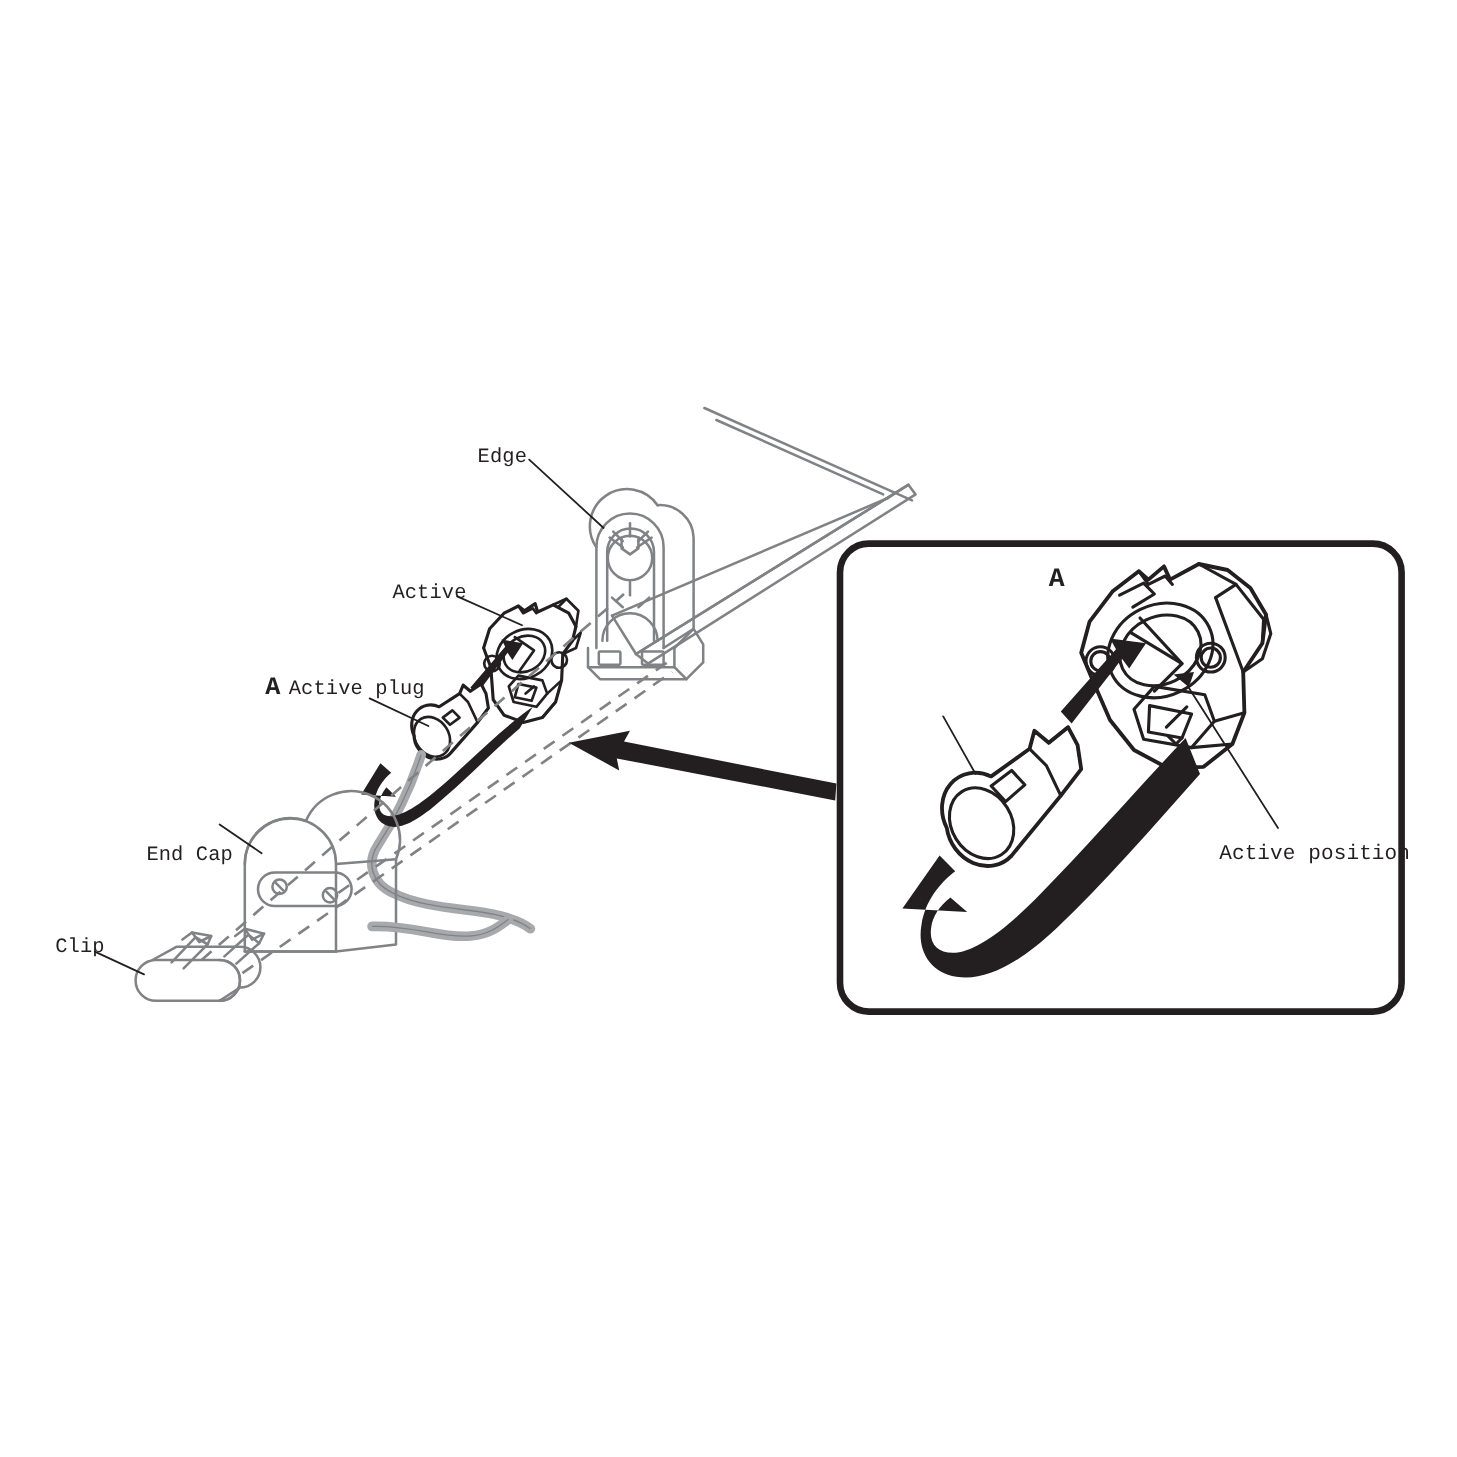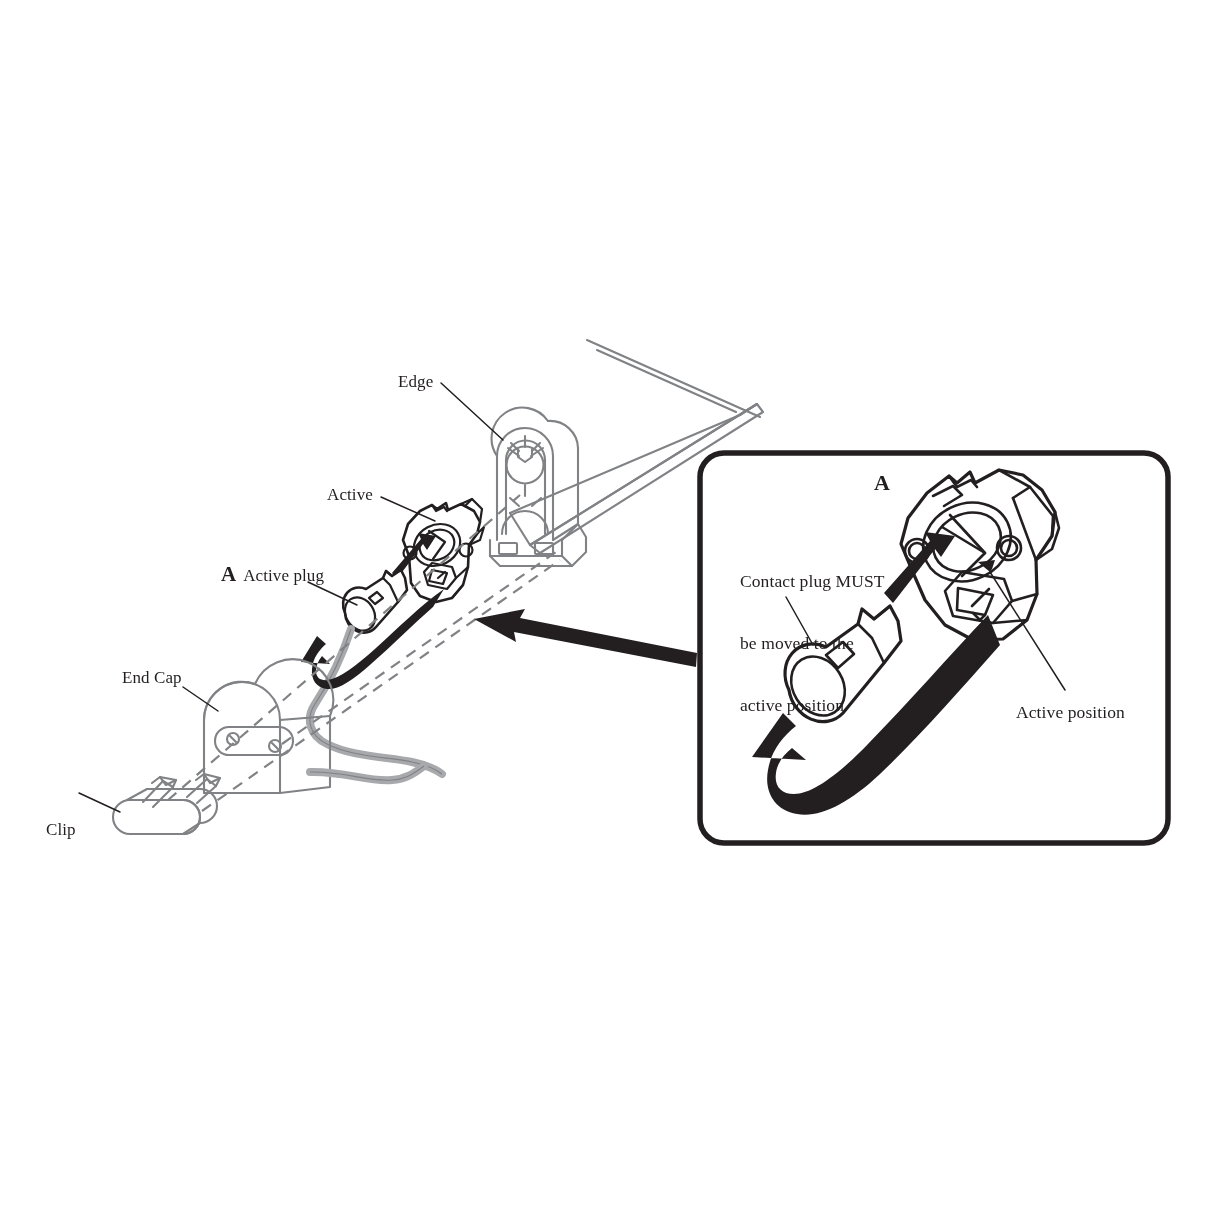--- a/index.html
+++ b/index.html
@@ -21,21 +21,21 @@
     height: 1214px;
   }
   svg.diagram {
     position: absolute;
     left: 0; top: 0;
     width: 1214px;
     height: 1214px;
   }
   .lbl {
     position: absolute;
-    font-family: Liberation Serif, serif;
+    font-family: Liberation Mono, monospace;
     color: #231f20;
     white-space: pre;
     line-height: 1.18;
   }
   .lbl-main { font-size: 17px; letter-spacing: 0.1px; }
   .lbl-detail { font-size: 17.5px; letter-spacing: 0.1px; }
   .lbl-bold { font-weight: bold; font-size: 22px; }
   .lbl-A-main { font-weight: bold; font-size: 21px; }
   .row { display: flex; align-items: baseline; gap: 7px; }
 </style>
@@ -359,27 +359,22 @@
 
   <div class="lbl lbl-main" style="left:398px; top:372px;">Edge</div>
 
   <div class="lbl lbl-main" style="left:327px; top:485px;">Active</div>
 
   <div class="lbl row" style="left:221px; top:562px;">
     <span class="lbl-A-main">A</span>
     <span class="lbl-main">Active plug</span>
   </div>
 
-  <div class="lbl lbl-main" style="left:122px; top:668px;text-align:center;">End Cap</div>
-
-  <div class="lbl lbl-main" style="left:46px; top:820px;">Clip</div>
+  <div class="lbl lbl-main" style="left:122px; top:704px;text-align:center;">End Cap</div>
+
+  <div class="lbl lbl-main" style="left:46px; top:780px;">Clip</div>
 
   <div class="lbl lbl-bold" style="left:874px; top:470px;">A</div>
 
-  <div class="lbl lbl-detail" style="left:740px; top:530px;">
-    <div>Contact plug MUST</div>
-    <div>be moved to the</div>
-    <div>active position</div>
-  </div>
 
   <div class="lbl lbl-detail" style="left:1016px; top:702px;">Active position</div>
 
 </div>
 
 </body></html>

